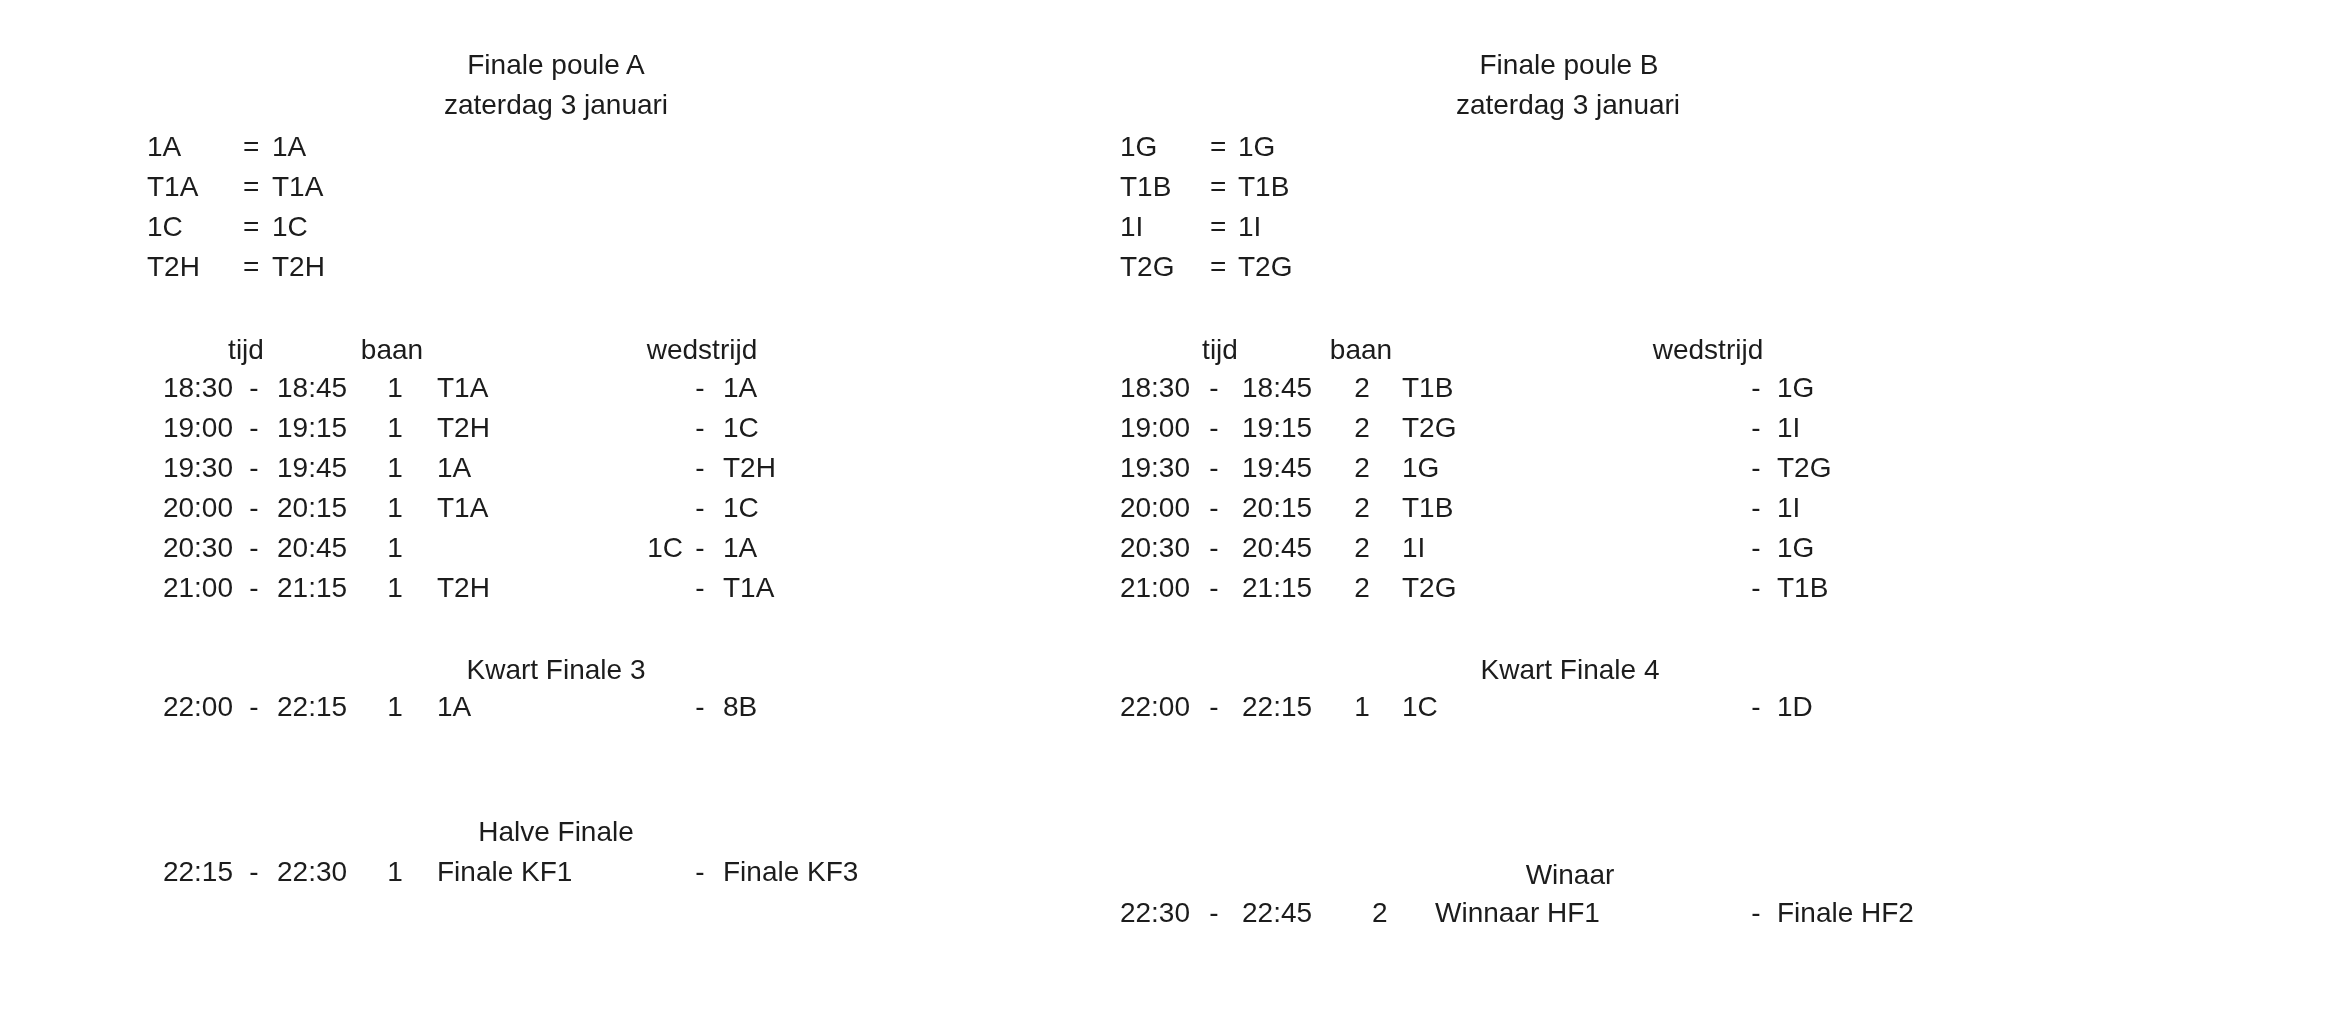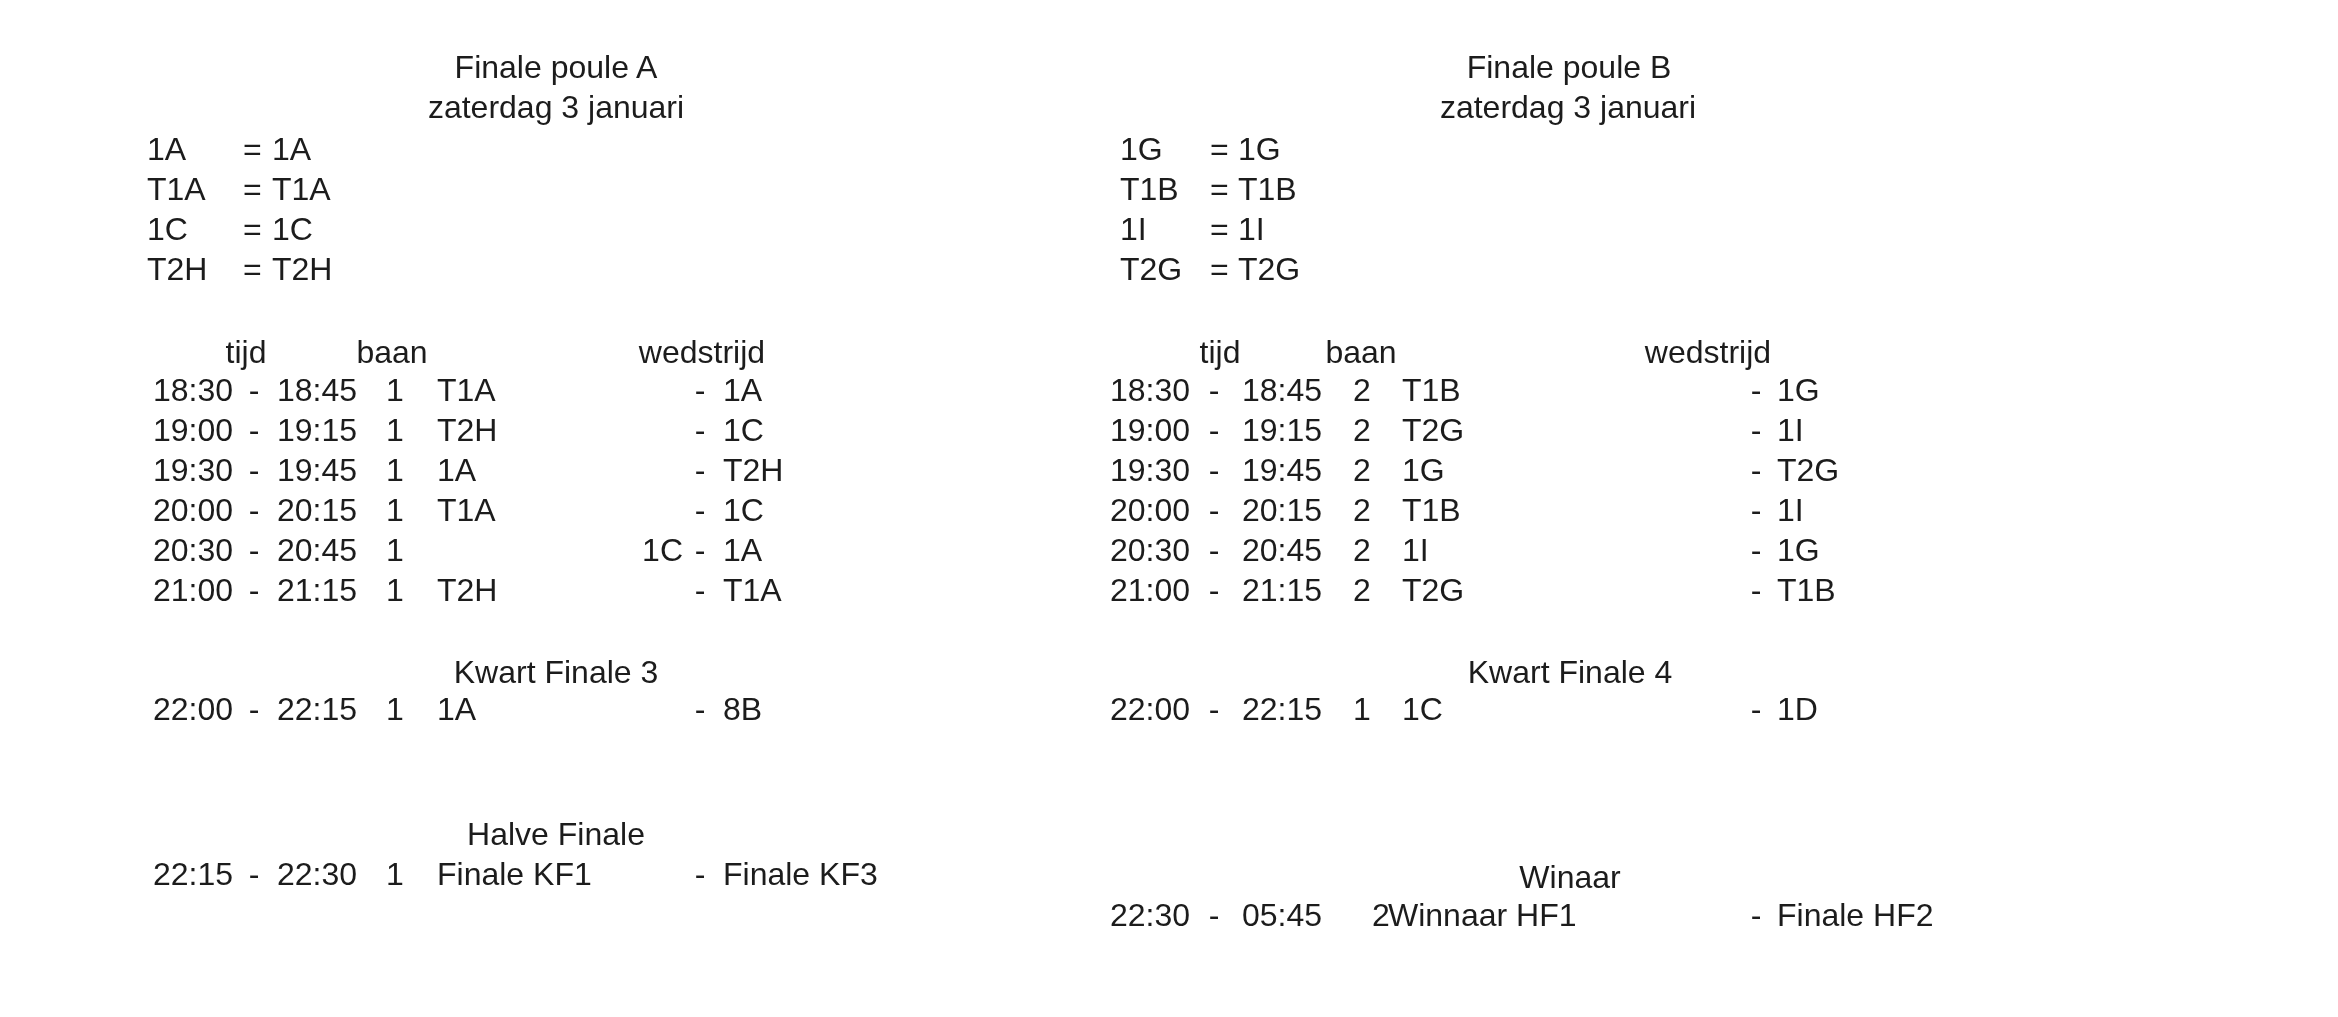--- a/index.html
+++ b/index.html
@@ -2,21 +2,21 @@
 <html><head>
 <meta charset="utf-8">
 <style>
   html, body { margin: 0; padding: 0; background: #ffffff; }
   .page {
     position: relative;
     width: 2338px;
     height: 1017px;
     background: #ffffff;
     font-family: "Liberation Sans", sans-serif;
-    font-size: 32px;
+    font-size: 28px;
     color: #1c1c1c;
     overflow: hidden;
   }
   .t { position: absolute; white-space: nowrap; line-height: 1.1; }
   .c { transform: translateX(-50%); }
   .r { transform: translateX(-100%); }
 </style>
 </head>
 <body>
 
@@ -190,20 +190,20 @@
     <span class="t c" style="left:1214px;top:692px">-</span>
     <span class="t" style="left:1242px;top:692px">22:15</span>
     <span class="t c" style="left:1362px;top:692px">1</span>
     <span class="t" style="left:1402px;top:692px">1C</span>
     <span class="t c" style="left:1756px;top:692px">-</span>
     <span class="t" style="left:1777px;top:692px">1D</span>
 
     <span class="t c" style="left:1570px;top:860px">Winaar</span>
     <span class="t r" style="left:1190px;top:898px">22:30</span>
     <span class="t c" style="left:1214px;top:898px">-</span>
-    <span class="t" style="left:1242px;top:898px">05:45</span>
+    <span class="t" style="left:1242px;top:898px">22:45</span>
     <span class="t" style="left:1372px;top:898px">2</span>
-    <span class="t" style="left:1388px;top:898px">Winnaar HF1</span>
+    <span class="t" style="left:1435px;top:898px">Winnaar HF1</span>
     <span class="t c" style="left:1756px;top:898px">-</span>
     <span class="t" style="left:1777px;top:898px">Finale HF2</span>
   </div>
 
 </div>
 
 </body></html>

